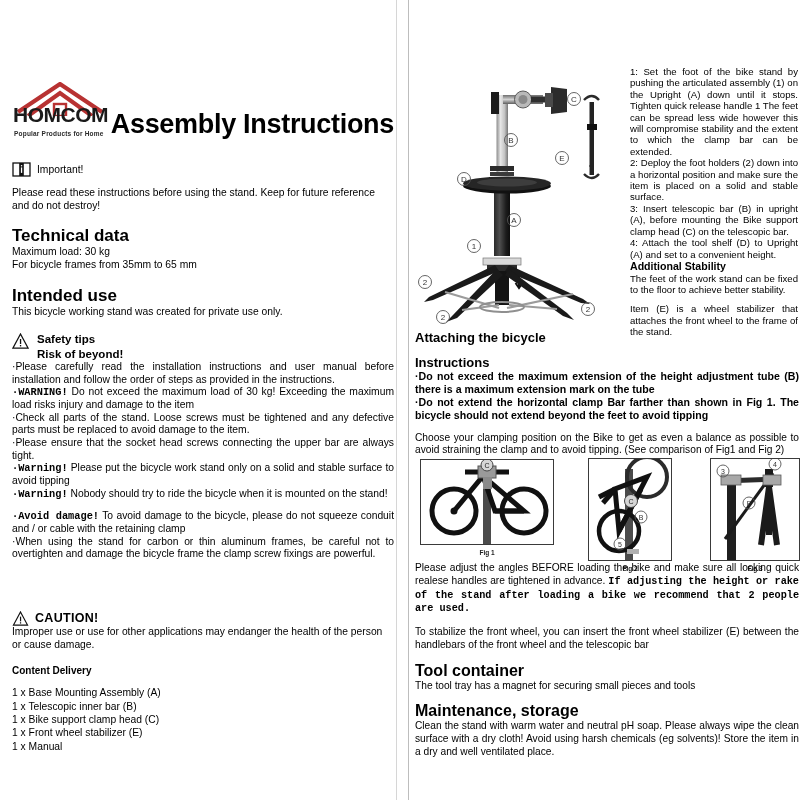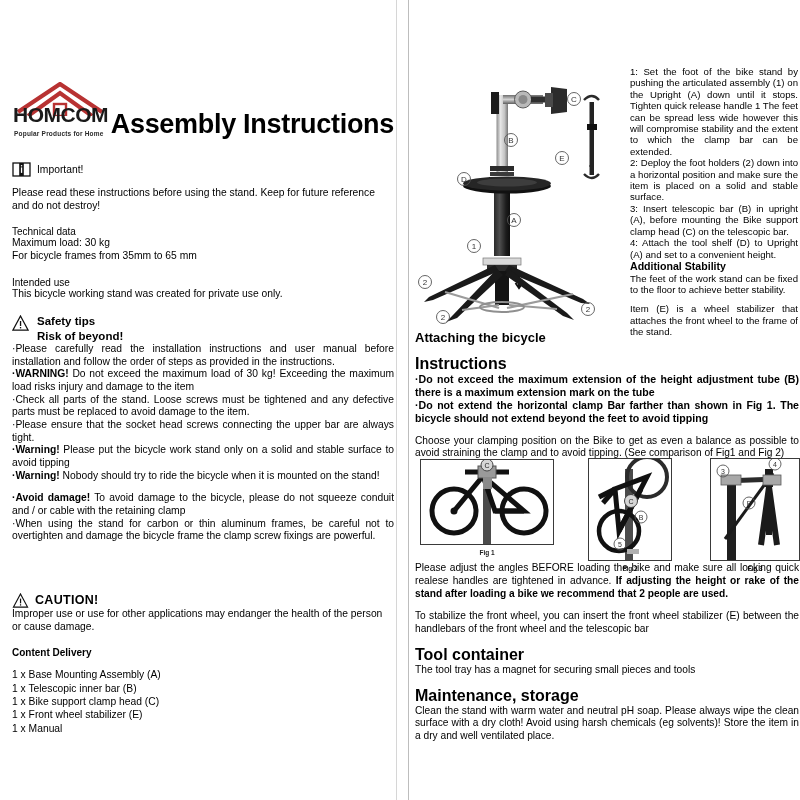--- a/index.html
+++ b/index.html
@@ -40,60 +40,60 @@
     position: absolute; left: 2px; top: 48px;
     font-size: 6.5px; font-weight: bold; color: #2b2b2b;
     letter-spacing: 0.2px; white-space: nowrap;
   }
   .doc-title {
     font-size: 27px; font-weight: bold; letter-spacing: -0.3px;
     margin-bottom: 2px; white-space: nowrap;
   }
   .p, .li { font-size: 10.3px; line-height: 1.23; text-align: justify; }
   .p.nj { text-align: left; }
-  .h-bold { font-size: 10px; font-weight: normal; }
+  .h-bold { font-size: 17px; font-weight: bold; }
   .h-caps { font-size: 10px; font-weight: bold; }
   .gap10 { height: 10px; }
   .gap14 { height: 14px; }
   .gap20 { height: 20px; }
   .gap30 { height: 30px; }
 
   .icon-row { display: flex; align-items: center; gap: 6px; }
   .icon-row .lbl { font-size: 10.3px; }
 
   .warn-row { display: flex; align-items: flex-start; gap: 8px; }
   .warn-row .txts { padding-top: 0px; }
   .warn-row .t1 { font-size: 11.5px; font-weight: bold; line-height: 1.25; }
   .warn-row .t2 { font-size: 11.5px; font-weight: bold; line-height: 1.25; }
 
   .caution-row { display: flex; align-items: center; gap: 6px; }
   .caution-row .ct { font-size: 12.5px; font-weight: bold; letter-spacing: 0.3px; }
 
-  b.w { font-weight: bold; }
+  b.w { font-weight: bold; font-family: Liberation Mono, monospace; }
 
   .listline { font-size: 10.3px; line-height: 1.30; }
 
   
   #fig-stand {
     position: absolute; left: 415px; top: 62px;
     width: 205px; height: 268px;
   }
   #steps-col {
     position: absolute; left: 630px; top: 66px; width: 168px;
     font-size: 9.6px; line-height: 1.19; text-align: justify;
   }
   #steps-col .sub { font-weight: bold; font-size: 10.6px; }
   #steps-col .para { margin: 0; }
   #steps-col .spacer { height: 8px; }
 
   #attach {
     position: absolute; left: 415px; top: 330px; width: 384px;
   }
   #attach .sec-h { font-size: 13px; font-weight: bold; margin-bottom: 10px; }
-  #attach .sub-h { font-size: 16px; font-weight: bold; }
+  #attach .sub-h { font-size: 13px; font-weight: bold; }
   #attach .bold-p { font-size: 10.6px; font-weight: bold; line-height: 1.22; text-align: justify; }
   #attach .norm-p { font-size: 10.2px; line-height: 1.22; text-align: justify; }
 
   #figs { position: absolute; left: 420px; top: 459px; width: 380px; height: 100px; }
   .figbox { position: absolute; border: 1.3px solid #3a3a3a; background: #fff; }
   .figcap { position: absolute; font-size: 6.5px; font-weight: bold; color: #222; text-align: center; }
 
   #bottom-text {
     position: absolute; left: 415px; top: 562px; width: 384px;
   }

